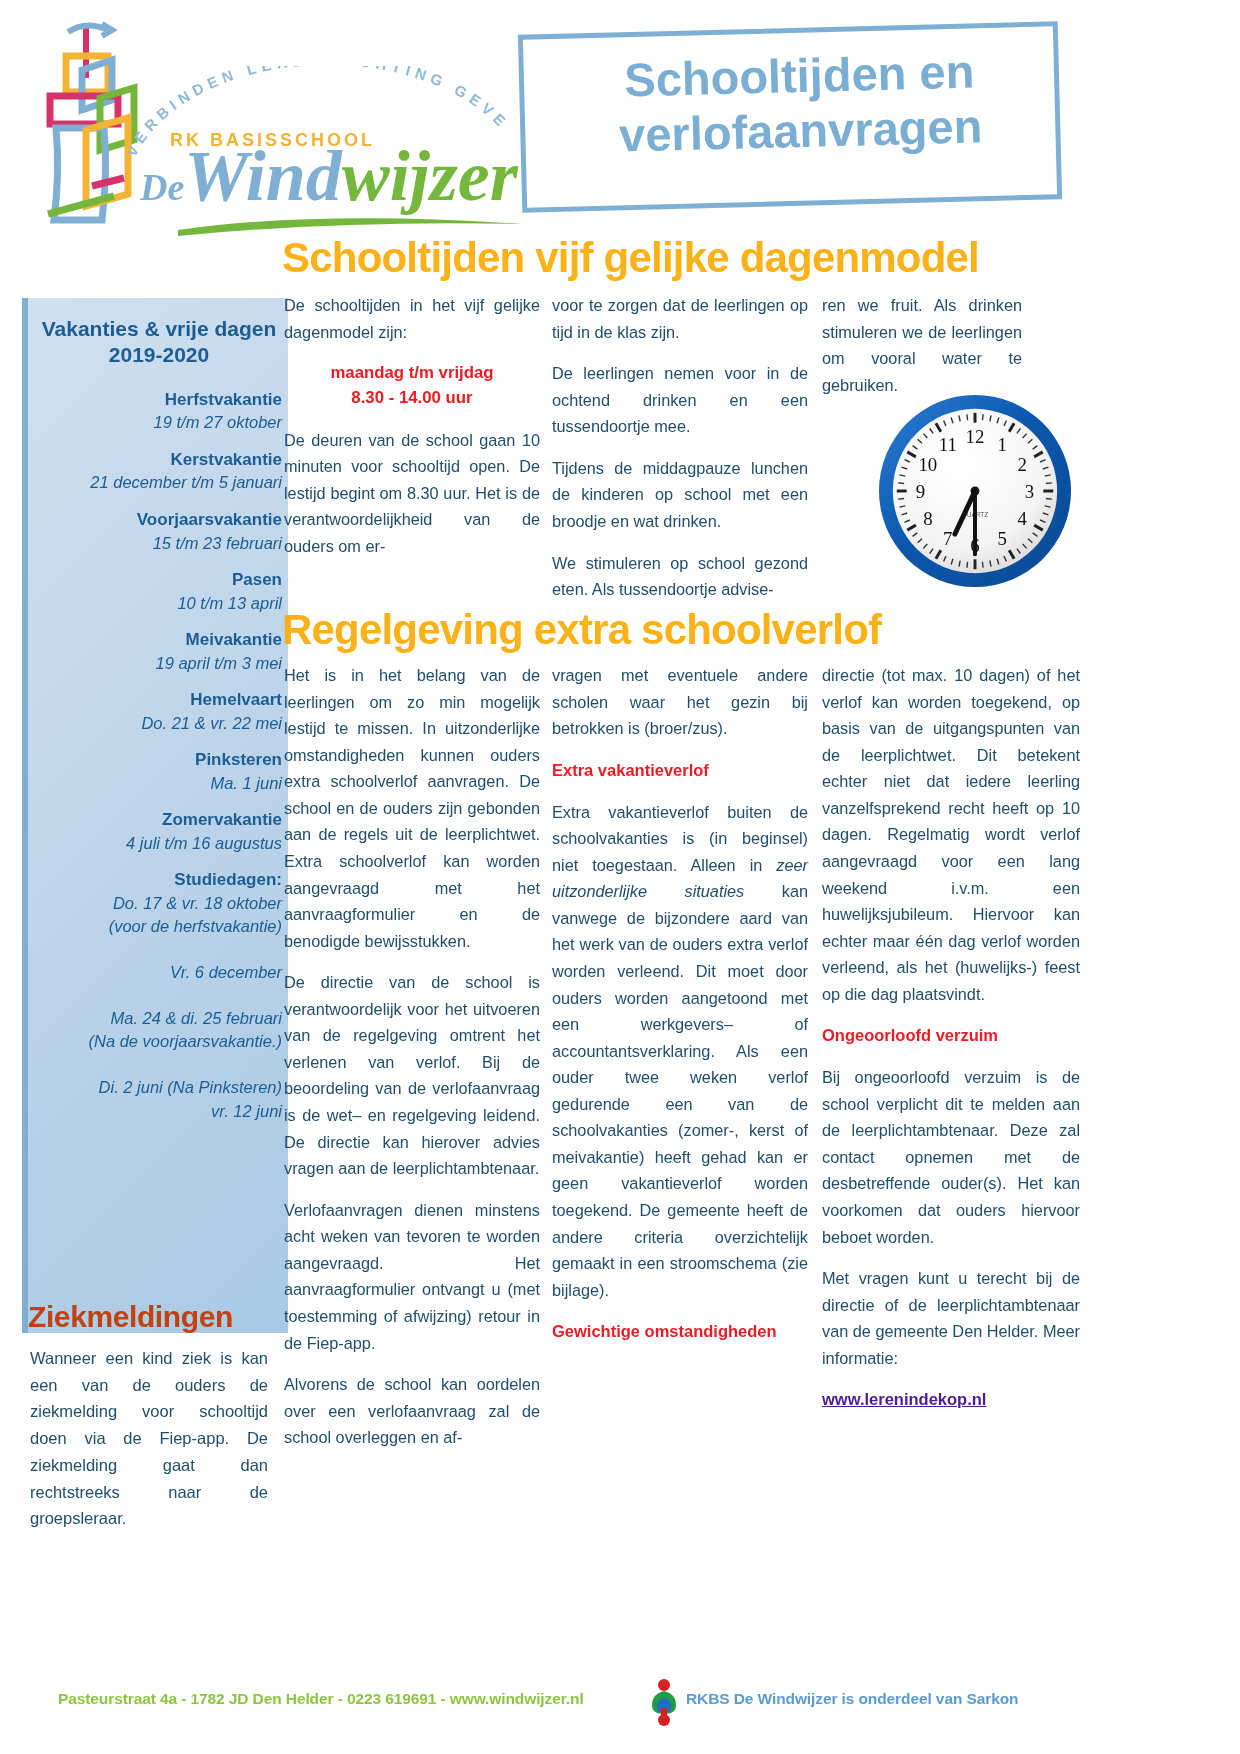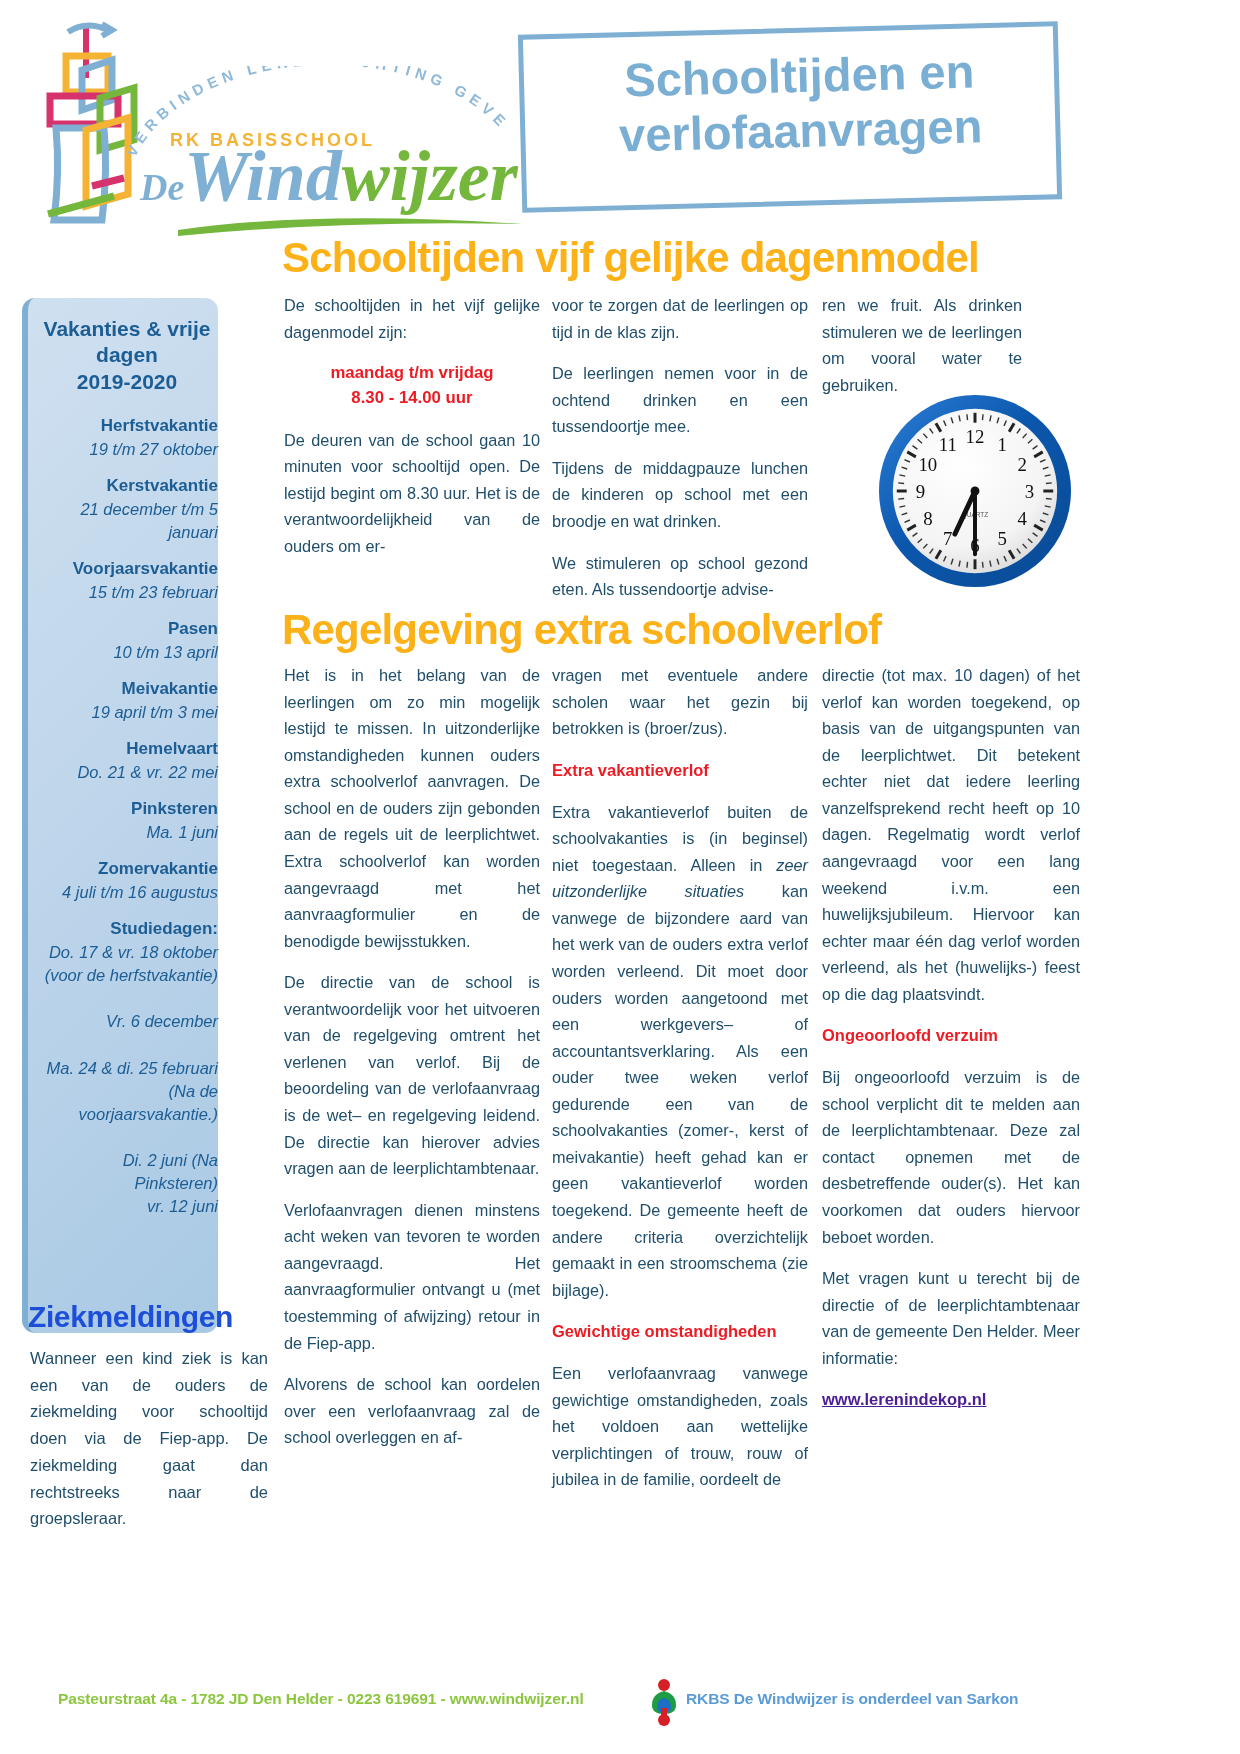--- a/index.html
+++ b/index.html
@@ -50,39 +50,38 @@
     position:absolute;left:540px;top:48px;width:520px;
     transform:rotate(-1.45deg);
     text-align:center;
     color:#7aaed3;
     font-size:47px;line-height:1.18;font-weight:600;
     font-family:"Liberation Sans", sans-serif;
   }
 
   
   .sidebar{
-    position:absolute;left:22px;top:298px;width:196px;height:1035px;
+    position:absolute;left:22px;top:298px;width:266px;height:1035px;
     background:linear-gradient(135deg,#cfe0f0 0%,#c3d8ec 35%,#a9c9e4 100%);
     border-left:6px solid #7fb0d4;
     box-sizing:border-box;
     text-align:center;
-    padding:18px 0 12px 8px;
-    border-radius:13px;
+    padding:18px 6px 12px 8px;
   }
   .sb-title{
     font-size:21px;font-weight:bold;color:#1c5d94;line-height:1.25;
     margin-bottom:20px;
   }
   .sb-entry{margin-bottom:14px;text-align:right;}
   .sb-h{font-size:17px;font-weight:bold;color:#1c5d94;line-height:1.35;}
   .sb-d{font-size:16.5px;font-style:italic;color:#1c5d94;line-height:1.4;}
 
   .ziek-head{
     position:absolute;left:28px;top:1300px;width:250px;
-    font-size:30px;font-weight:bold;color:#1d4ed8;
+    font-size:30px;font-weight:bold;color:#c2410c;
     font-family:"Liberation Sans", sans-serif;
     letter-spacing:-0.4px;
   }
   .ziek-body{
     position:absolute;left:30px;top:1345px;width:238px;
     font-size:16.5px;line-height:1.62;color:#1f4e6b;
     text-align:justify;
   }
 
   
@@ -390,21 +389,20 @@
     <p>De directie van de school is verantwoordelijk voor het uitvoeren van de regelgeving omtrent het verlenen van verlof. Bij de beoordeling van de verlofaanvraag is de wet– en regelgeving leidend. De directie kan hierover advies vragen aan de leerplichtambtenaar.</p>
     <p>Verlofaanvragen dienen minstens acht weken van tevoren te worden aangevraagd. Het aanvraagformulier ontvangt u (met toestemming of afwijzing) retour in de Fiep-app.</p>
     <p>Alvorens de school kan oordelen over een verlofaanvraag zal de school overleggen en af-</p>
   </div>
 
   <div class="col c2" id="s2c2">
     <p>vragen met eventuele andere scholen waar het gezin bij betrokken is (broer/zus).</p>
     <p class="sub-red">Extra vakantieverlof</p>
     <p><span>Extra vakantieverlof buiten de schoolvakanties is (in beginsel) niet toegestaan. Alleen in </span><span class="ital">zeer uitzonderlijke situaties</span><span> kan vanwege de bijzondere aard van het werk van de ouders extra verlof worden verleend. Dit moet door ouders worden aangetoond met een werkgevers– of accountantsverklaring. Als een ouder twee weken verlof gedurende een van de schoolvakanties (zomer-, kerst of meivakantie) heeft gehad kan er geen vakantieverlof worden toegekend. De gemeente heeft de andere criteria overzichtelijk gemaakt in een stroomschema (zie bijlage).</span></p>
     <p class="sub-red">Gewichtige omstandigheden</p>
-    <p>Een verlofaanvraag vanwege gewichtige omstandigheden, zoals het voldoen aan wettelijke verplichtingen of trouw, rouw of jubilea in de familie, oordeelt de</p>
   </div>
 
   <div class="col c3" id="s2c3">
     <p>directie (tot max. 10 dagen) of het verlof kan worden toegekend, op basis van de uitgangspunten van de leerplichtwet. Dit betekent echter niet dat iedere leerling vanzelfsprekend recht heeft op 10 dagen. Regelmatig wordt verlof aangevraagd voor een lang weekend i.v.m. een huwelijksjubileum. Hiervoor kan echter maar één dag verlof worden verleend, als het (huwelijks-) feest op die dag plaatsvindt.</p>
     <p class="sub-red">Ongeoorloofd verzuim</p>
     <p>Bij ongeoorloofd verzuim is de school verplicht dit te melden aan de leerplichtambtenaar. Deze zal contact opnemen met de desbetreffende ouder(s). Het kan voorkomen dat ouders hiervoor beboet worden.</p>
     <p>Met vragen kunt u terecht bij de directie of de leerplichtambtenaar van de gemeente Den Helder. Meer informatie:</p>
     <a class="link" href="#">www.lerenindekop.nl</a>
   </div>
 

